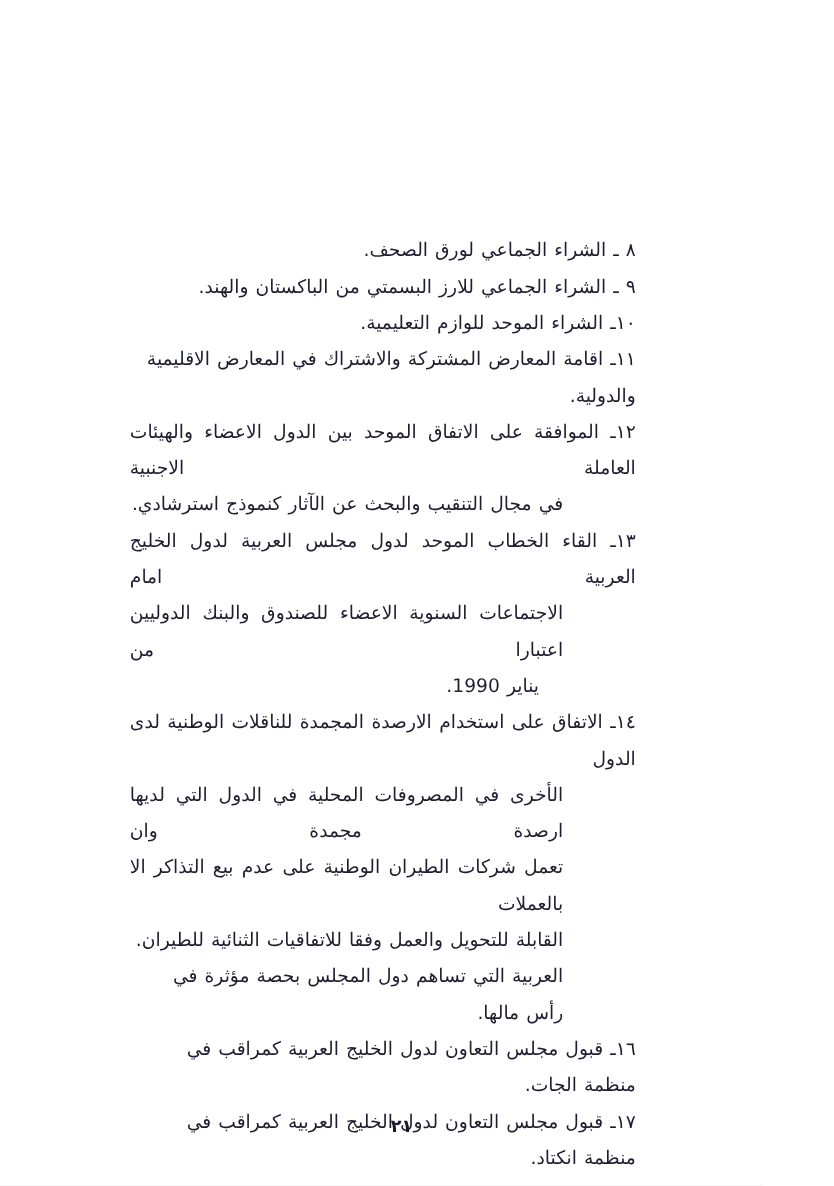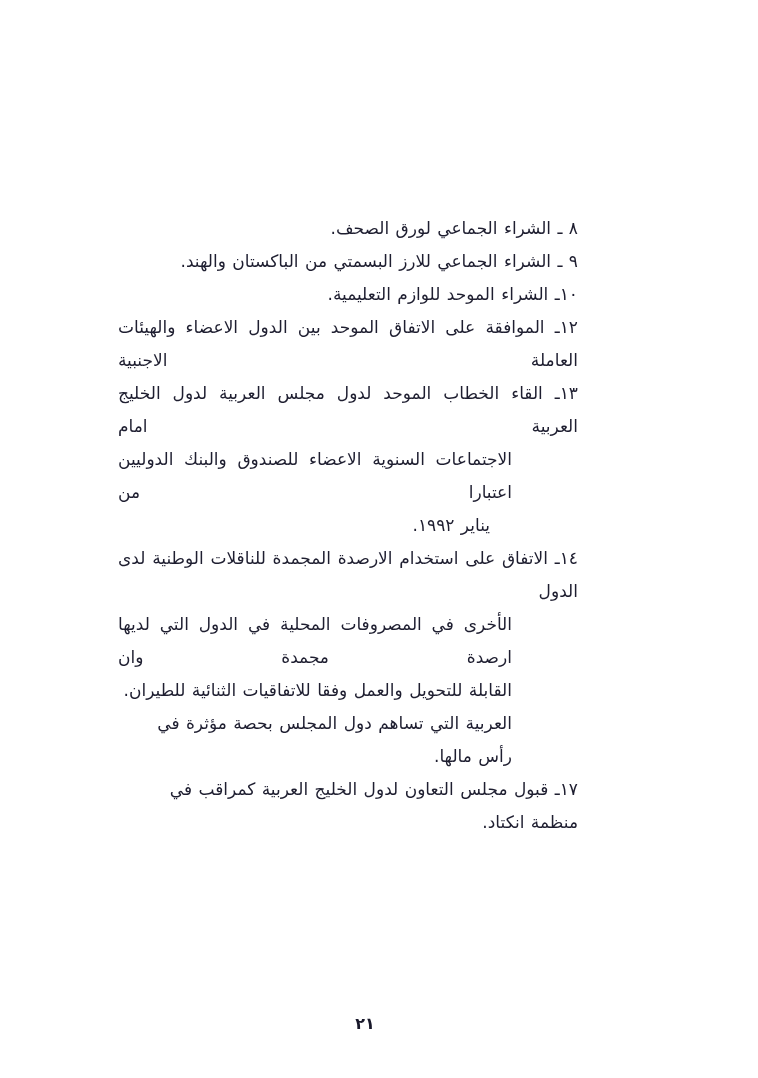--- a/index.html
+++ b/index.html
@@ -59,26 +59,30 @@
   }
 </style>
 </head>
 <body>
 
 <div class="page">
   <div class="text-block">
     <div class="line l-item">٨ ـ الشراء الجماعي لورق الصحف.</div>
     <div class="line l-item">٩ ـ الشراء الجماعي للارز البسمتي من الباكستان والهند.</div>
     <div class="line l-item">١٠ـ الشراء الموحد للوازم التعليمية.</div>
+    <div class="line l-item">١١ـ اقامة المعارض المشتركة والاشتراك في المعارض الاقليمية والدولية.</div>
     <div class="line l-item j">١٢ـ الموافقة على الاتفاق الموحد بين الدول الاعضاء والهيئات العاملة  الاجنبية</div>
+    <div class="line l-cont">في مجال التنقيب والبحث عن الآثار كنموذج استرشادي.</div>
     <div class="line l-item j">١٣ـ القاء الخطاب الموحد لدول مجلس العربية لدول الخليج العربية امام</div>
     <div class="line l-cont j">الاجتماعات السنوية الاعضاء للصندوق والبنك الدوليين اعتبارا من</div>
-    <div class="line l-deep">يناير ١٩٩٢.</div>
+    <div class="line l-deep">يناير 1990.</div>
     <div class="line l-item j">١٤ـ الاتفاق على استخدام الارصدة المجمدة للناقلات الوطنية لدى الدول</div>
     <div class="line l-cont j">الأخرى في المصروفات المحلية في الدول التي لديها ارصدة مجمدة وان</div>
+    <div class="line l-cont j">تعمل شركات الطيران الوطنية على عدم بيع التذاكر الا بالعملات</div>
     <div class="line l-cont">القابلة للتحويل والعمل وفقا للاتفاقيات الثنائية للطيران.</div>
     <div class="line l-cont">العربية التي تساهم دول المجلس بحصة مؤثرة في رأس مالها.</div>
+    <div class="line l-item">١٦ـ قبول مجلس التعاون لدول الخليج العربية كمراقب في منظمة الجات.</div>
     <div class="line l-item">١٧ـ قبول مجلس التعاون لدول الخليج العربية كمراقب في منظمة انكتاد.</div>
 
   </div>
 
   <div class="page-number">٢١</div>
 </div>
 
 </body></html>

